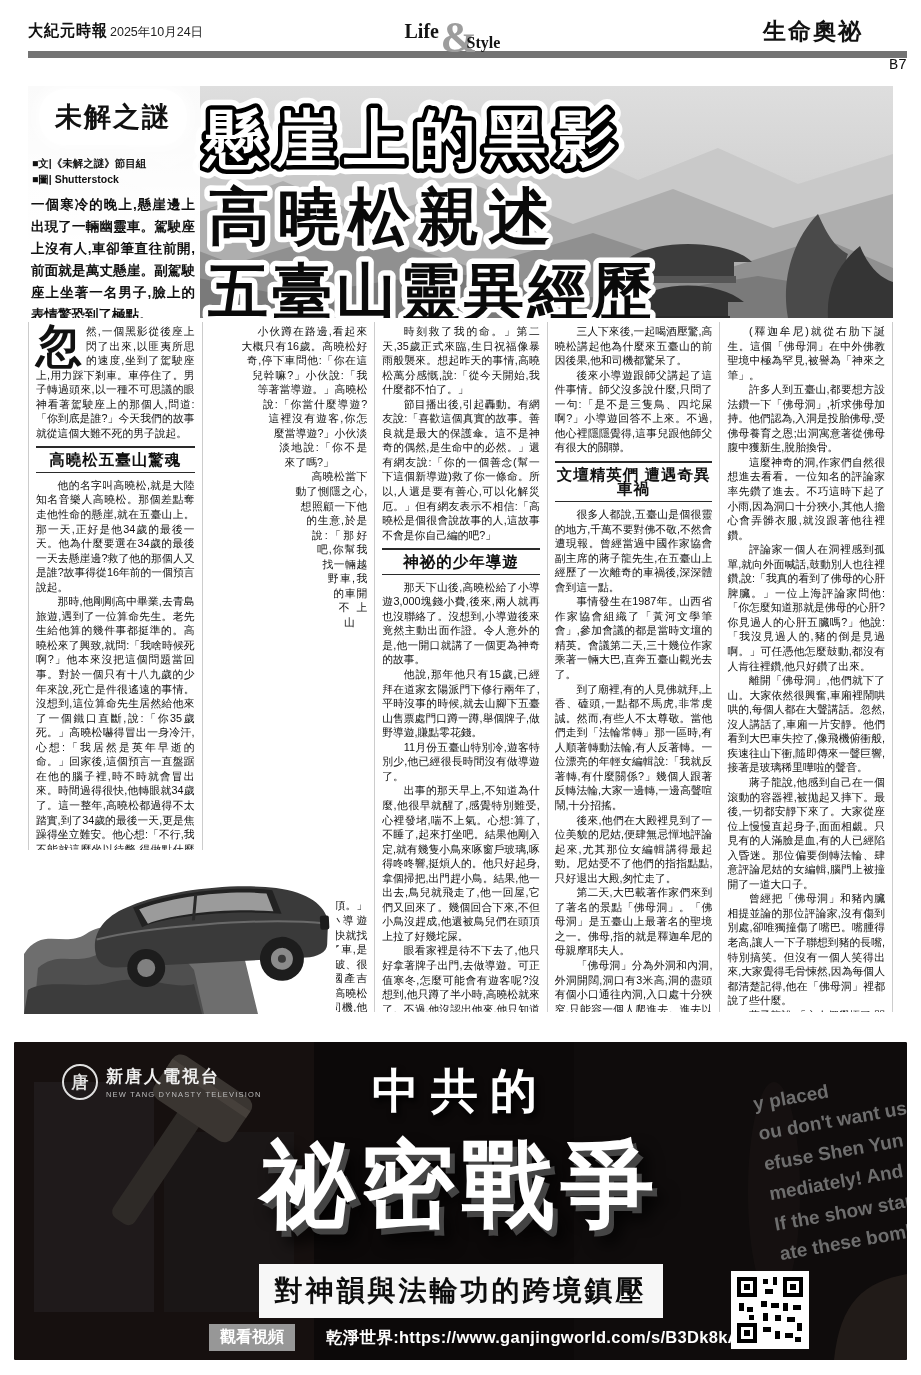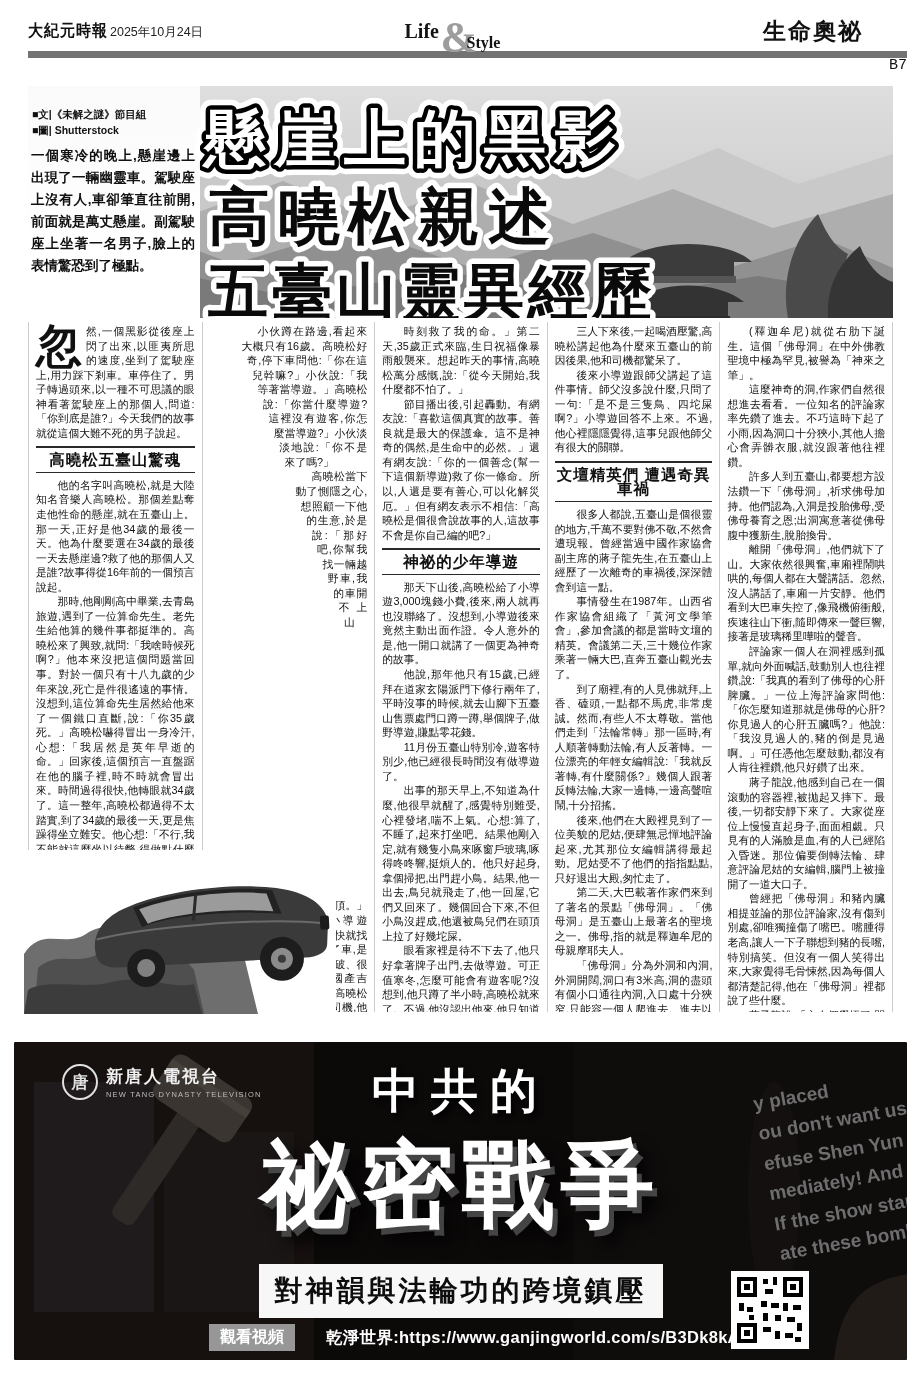--- a/index.html
+++ b/index.html
@@ -115,20 +115,21 @@
     </svg>
 
     <svg class="headline-svg" viewBox="0 0 865 232" aria-hidden="false">
       <text class="hl hl1-halo" x="176" y="74" font-size="62" letter-spacing="8">懸崖上的黑影</text>
       <text class="hl hl1-main" x="176" y="74" font-size="62" letter-spacing="8">懸崖上的黑影</text>
       <text class="hl hl-dark" x="180" y="152" font-size="62" letter-spacing="8">高曉松親述</text>
       <text class="hl hl-dark" x="180" y="226" font-size="60" letter-spacing="4">五臺山靈異經歷</text>
     </svg>
 
     <div class="hero-left">
+      <div class="kicker-box">未解之謎</div>
       <div class="credits">
         <div>■文|《未解之謎》節目組</div>
         <div>■圖| Shutterstock</div>
       </div>
       <div class="lede">一個寒冷的晚上,懸崖邊上出現了一輛幽靈車。駕駛座上沒有人,車卻筆直往前開,前面就是萬丈懸崖。副駕駛座上坐著一名男子,臉上的表情驚恐到了極點。</div>
     </div>
   </div>
 
   <div class="body-region">
     <div class="cols">
@@ -160,24 +161,24 @@
           <h3 class="subhead">文壇精英們 遭遇奇異車禍</h3>
           <p class="para">很多人都說,五臺山是個很靈的地方,千萬不要對佛不敬,不然會遭現報。曾經當過中國作家協會副主席的蔣子龍先生,在五臺山上經歷了一次離奇的車禍後,深深體會到這一點。</p>
           <p class="para">事情發生在1987年。山西省作家協會組織了「黃河文學筆會」,參加會議的都是當時文壇的精英。會議第二天,三十幾位作家乘著一輛大巴,直奔五臺山觀光去了。</p>
           <p class="para">到了廟裡,有的人見佛就拜,上香、磕頭,一點都不馬虎,非常虔誠。然而,有些人不太尊敬。當他們走到「法輪常轉」那一區時,有人順著轉動法輪,有人反著轉。一位漂亮的年輕女編輯說:「我就反著轉,有什麼關係?」幾個人跟著反轉法輪,大家一邊轉,一邊高聲喧鬧,十分招搖。</p>
           <p class="para">後來,他們在大殿裡見到了一位美貌的尼姑,便肆無忌憚地評論起來,尤其那位女編輯講得最起勁。尼姑受不了他們的指指點點,只好退出大殿,匆忙走了。</p>
           <p class="para">第二天,大巴載著作家們來到了著名的景點「佛母洞」。「佛母洞」是五臺山上最著名的聖境之一。佛母,指的就是釋迦牟尼的母親摩耶夫人。</p>
           <p class="para">「佛母洞」分為外洞和內洞,外洞開闊,洞口有3米高,洞的盡頭有個小口通往內洞,入口處十分狹窄,只能容一個人爬進去。進去以後,裡面就寬敞多了,能容納五六個人。整個洞是葫蘆形狀的,洞壁上的鐘乳石和石筍,以及洞壁的形狀,看上去就如人體的五臟六腑。</p>
         </div>
         <div class="col">
           <p class="para">(釋迦牟尼)就從右肋下誕生。這個「佛母洞」在中外佛教聖境中極為罕見,被譽為「神來之筆」。</p>
+          <p class="para">許多人到五臺山,都要想方設法鑽一下「佛母洞」,祈求佛母加持。他們認為,入洞是投胎佛母,受佛母養育之恩;出洞寓意著從佛母腹中獲新生,脫胎換骨。</p>
           <p class="para">這麼神奇的洞,作家們自然很想進去看看。一位知名的評論家率先鑽了進去。不巧這時下起了小雨,因為洞口十分狹小,其他人擔心會弄髒衣服,就沒跟著他往裡鑽。</p>
-          <p class="para">許多人到五臺山,都要想方設法鑽一下「佛母洞」,祈求佛母加持。他們認為,入洞是投胎佛母,受佛母養育之恩;出洞寓意著從佛母腹中獲新生,脫胎換骨。</p>
+          <p class="para">評論家一個人在洞裡感到孤單,就向外面喊話,鼓動別人也往裡鑽,說:「我真的看到了佛母的心肝脾臟。」一位上海評論家問他:「你怎麼知道那就是佛母的心肝?你見過人的心肝五臟嗎?」他說:「我沒見過人的,豬的倒是見過啊。」可任憑他怎麼鼓動,都沒有人肯往裡鑽,他只好鑽了出來。</p>
           <p class="para">離開「佛母洞」,他們就下了山。大家依然很興奮,車廂裡鬧哄哄的,每個人都在大聲講話。忽然,沒人講話了,車廂一片安靜。他們看到大巴車失控了,像飛機俯衝般,疾速往山下衝,隨即傳來一聲巨響,接著是玻璃稀里嘩啦的聲音。</p>
-          <p class="para">評論家一個人在洞裡感到孤單,就向外面喊話,鼓動別人也往裡鑽,說:「我真的看到了佛母的心肝脾臟。」一位上海評論家問他:「你怎麼知道那就是佛母的心肝?你見過人的心肝五臟嗎?」他說:「我沒見過人的,豬的倒是見過啊。」可任憑他怎麼鼓動,都沒有人肯往裡鑽,他只好鑽了出來。</p>
           <p class="para">蔣子龍說,他感到自己在一個滾動的容器裡,被拋起又摔下。最後,一切都安靜下來了。大家從座位上慢慢直起身子,面面相覷。只見有的人滿臉是血,有的人已經陷入昏迷。那位偏要倒轉法輪、肆意評論尼姑的女編輯,腦門上被撞開了一道大口子。</p>
           <p class="para">曾經把「佛母洞」和豬內臟相提並論的那位評論家,沒有傷到別處,卻唯獨撞傷了嘴巴。嘴腫得老高,讓人一下子聯想到豬的長嘴,特別搞笑。但沒有一個人笑得出來,大家覺得毛骨悚然,因為每個人都清楚記得,他在「佛母洞」裡都說了些什麼。</p>
           <p class="para">蔣子龍說:「文人們覺悟了,開始懺悔,他們意識到在此之前的許多話說得不得體。你可以對佛不信、不拜,但到佛山來,就該對佛有起碼的尊重。」後來他們才知道,原來車的剎車忽然失靈了,導致車子翻倒在山溝裡。神奇的是,雖然車被撞成了一堆廢鐵,但無人喪生,只有幾個人受了傷。</p>
         </div>
       </div>
 
     <svg class="car-art" viewBox="0 0 312 164" aria-hidden="true">
       <rect x="0" y="0" width="312" height="164" fill="#ffffff"></rect>
       <path d="M0,164 L0,104 C18,76 40,98 62,84 C92,64 122,94 152,78 C182,66 202,88 218,98 L234,164 Z" fill="#6e6e6e"></path>
       <path d="M10,164 L14,118 C34,100 52,116 74,104 C100,90 128,108 150,96 L170,120 L180,164 Z" fill="#4f4f4f"></path>

